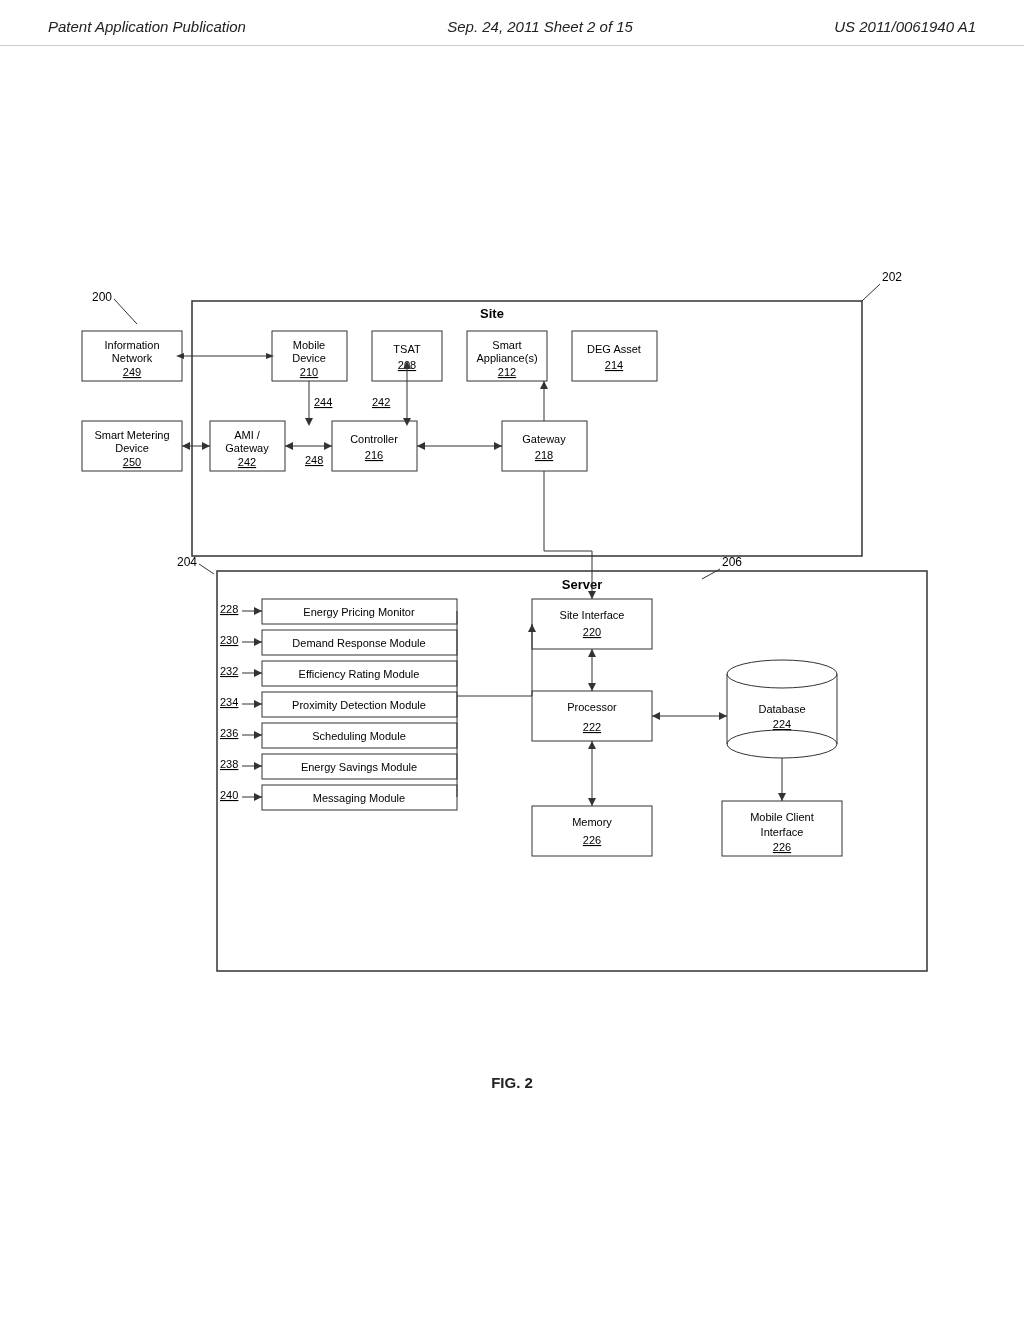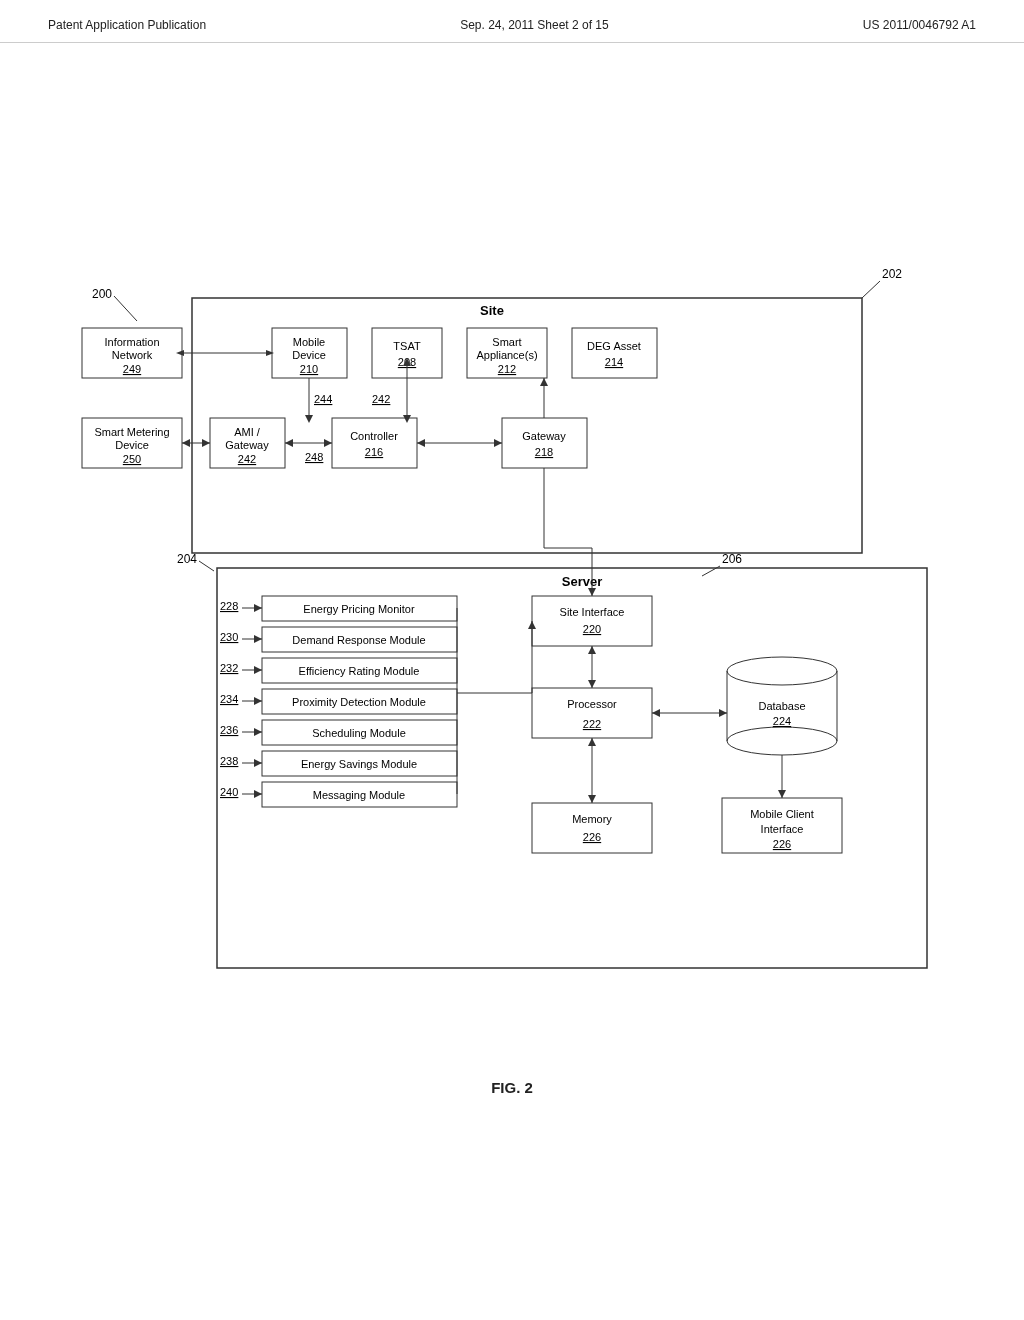--- a/index.html
+++ b/index.html
@@ -12,22 +12,23 @@
       overflow-x: hidden;
     }
 
     
     .header {
       display: flex;
       justify-content: space-between;
       align-items: center;
       padding: 18px 48px 10px 48px;
       border-bottom: 1px solid #ccc;
-      font-size: 12px;
+      font-size: 15px;
       color: #222;
+      font-style: italic;
     }
 
     
     .diagram-area {
       position: relative;
       width: 100%;
       padding: 40px 60px;
       margin-top: 20px;
     }
 
@@ -35,31 +36,31 @@
     .diagram-svg {
       display: block;
       margin: 0 auto;
     }
 
     
     .fig-caption {
       text-align: center;
       font-size: 15px;
       font-weight: bold;
-      margin-top: 36px;
+      margin-top: 28px;
       color: #222;
     }
   </style>
 </head>
 <body>
 
 <div class="header">
   <span>Patent Application Publication</span>
   <span>Sep. 24, 2011   Sheet 2 of 15</span>
-  <span>US 2011/0046792 A1</span>
+  <span>US 2011/0061940 A1</span>
 </div>
 
 <div class="diagram-area">
   <svg class="diagram-svg" width="900" height="900" viewBox="0 0 900 900" xmlns="http://www.w3.org/2000/svg" font-family="Arial, Helvetica, sans-serif" font-size="12">
 
     <text x="30" y="195" font-size="12">200</text>
     <line x1="52" y1="193" x2="75" y2="218" stroke="#333" stroke-width="1"></line>
 
     <text x="820" y="175" font-size="12">202</text>
     <line x1="818" y1="178" x2="800" y2="195" stroke="#333" stroke-width="1"></line>

